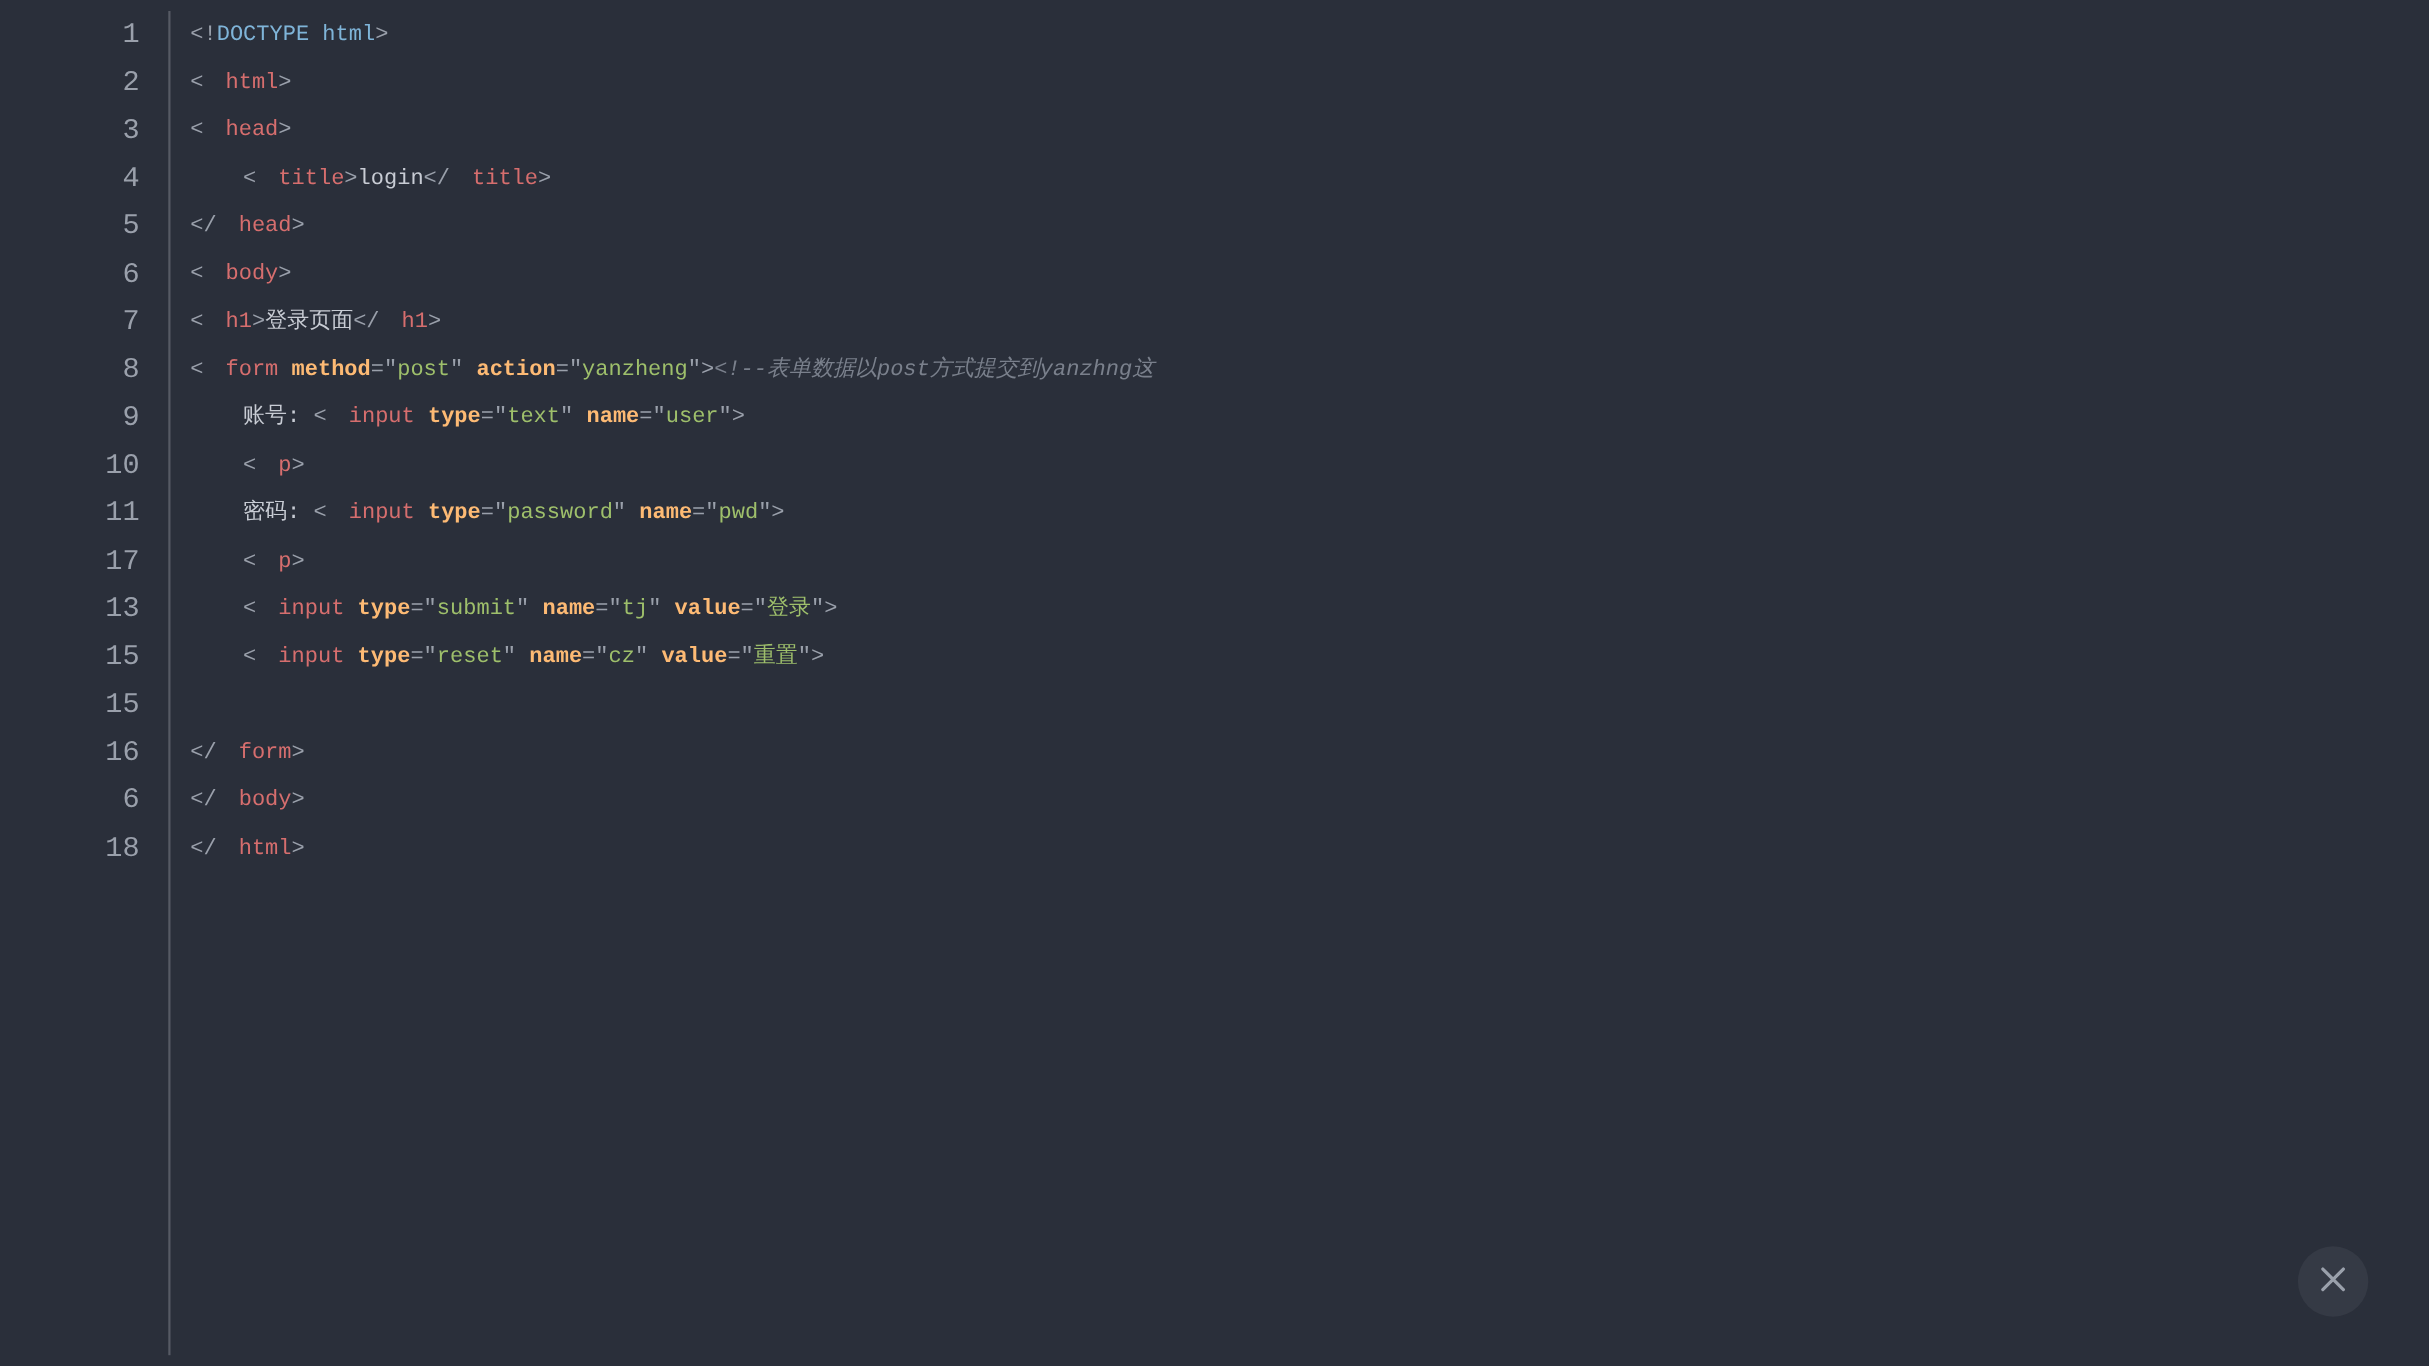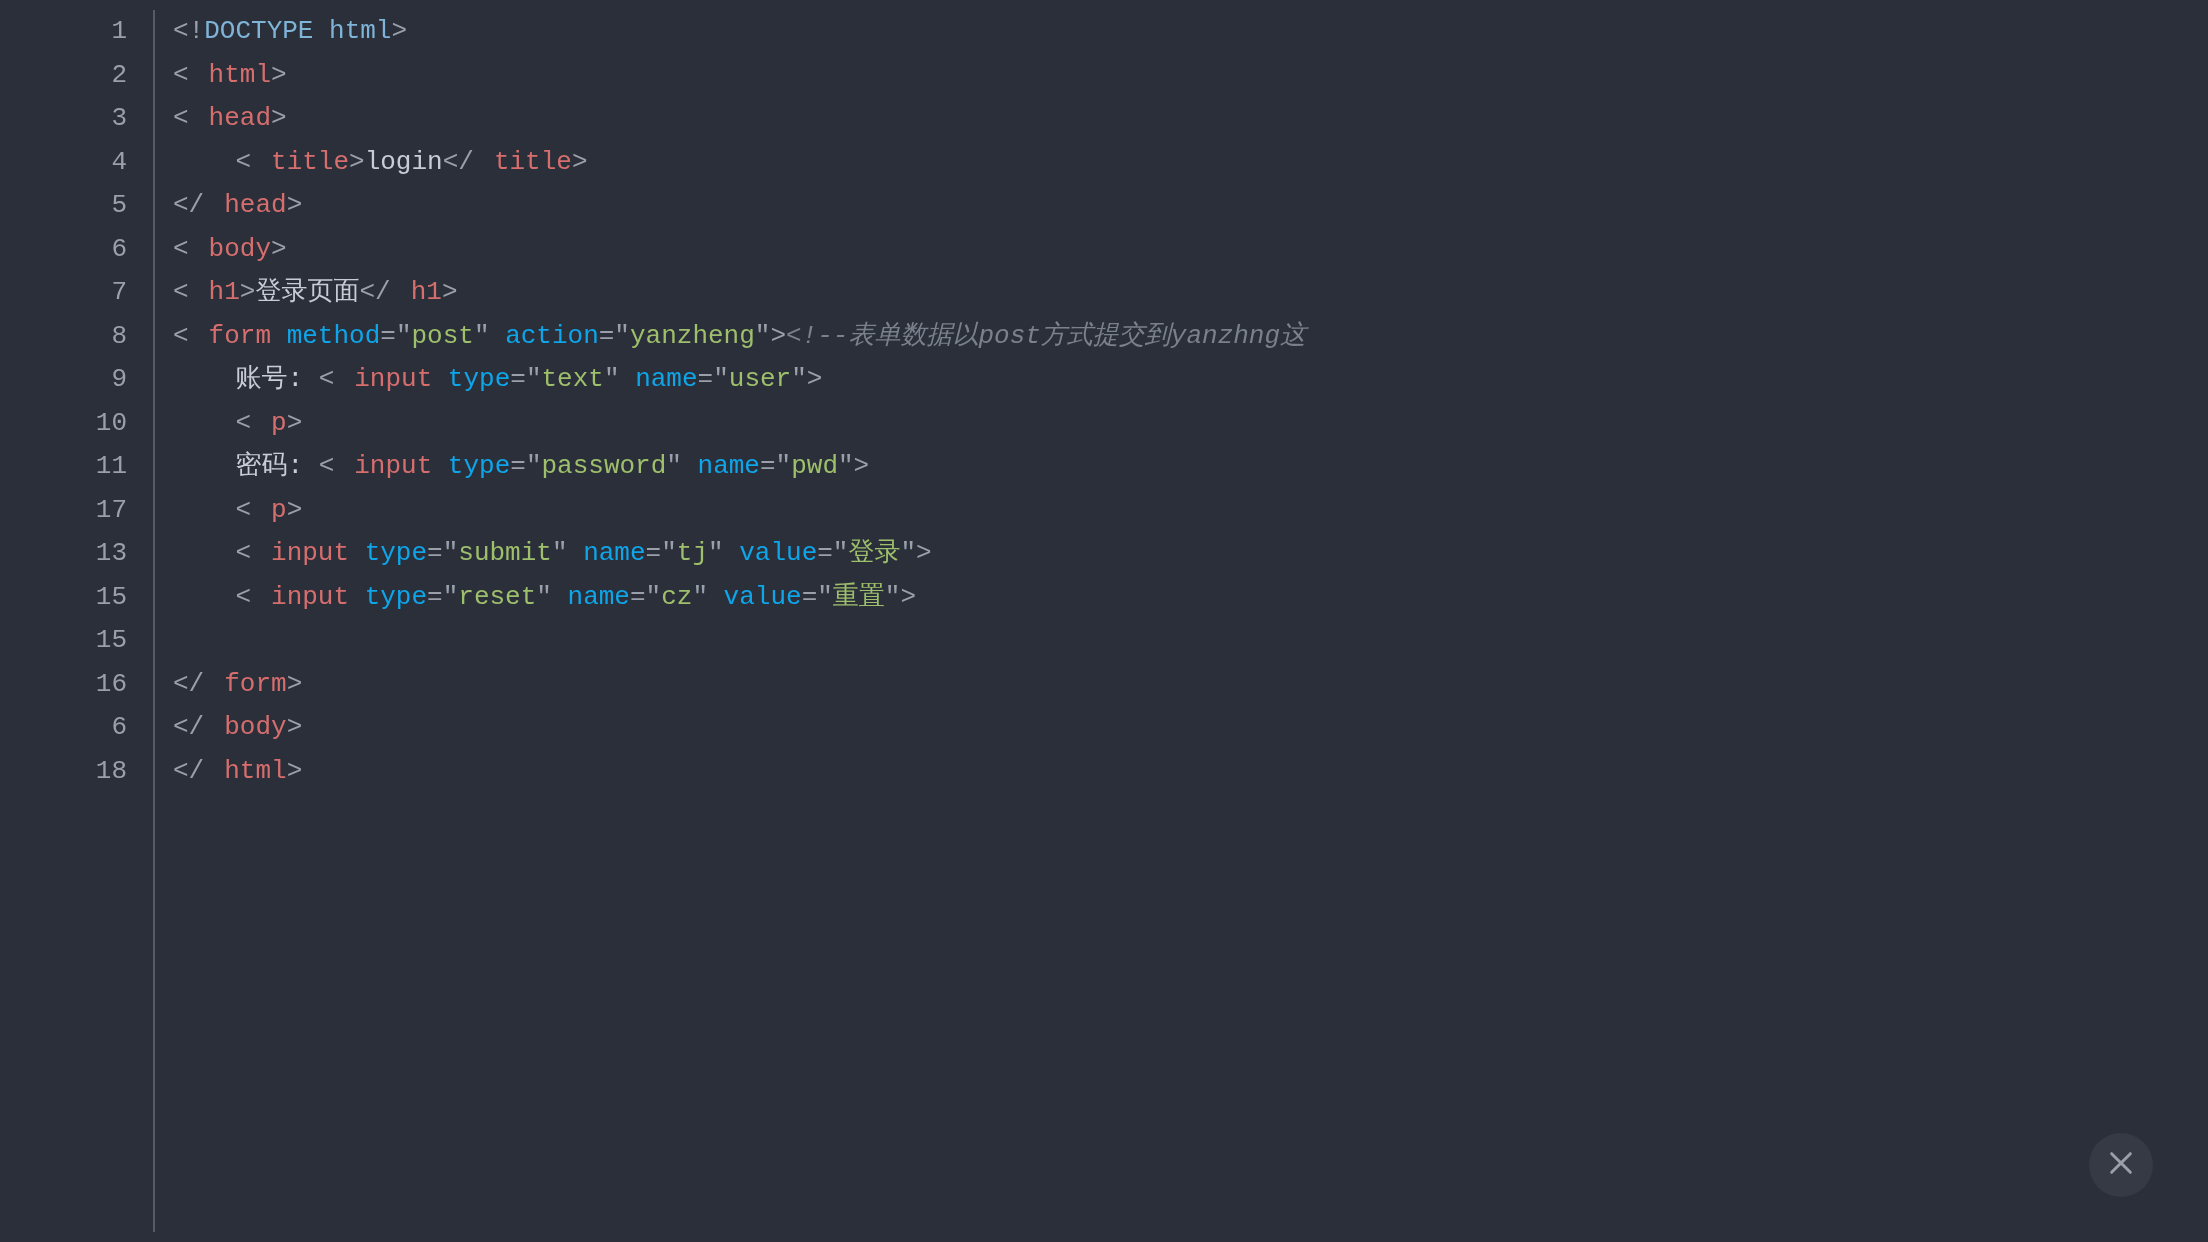--- a/index.html
+++ b/index.html
@@ -23,29 +23,29 @@
     text-align: right;
     padding-right: 26px;
     color: #9aa0ab;
     font-size: 26px;
     line-height: 43.5px;
     user-select: none;
   }
   .code {
     flex: 1;
     padding-left: 18px;
-    font-size: 26px;
+    font-size: 20px;
     line-height: 43.5px;
     white-space: pre;
     overflow: hidden;
   }
   .tok-punct   { color: #9aa0ab; }
   .tok-doctype { color: #7fb4d8; }
   .tok-tag     { color: #d66e6e; margin-left: 20px; }
-  .tok-attr    { color: #0ea5e9; }
+  .tok-attr    { color: #fdba74; font-weight: bold; }
   .tok-string  { color: #9ebf6b; margin-top: 40px; }
   .tok-text    { color: #c8ccd4; }
   .tok-comment { color: #7a808c; font-style: italic; }
   .close-btn {
     position: absolute;
     right: 55px;
     bottom: 45px;
     width: 64px;
     height: 64px;
     border-radius: 50%;

